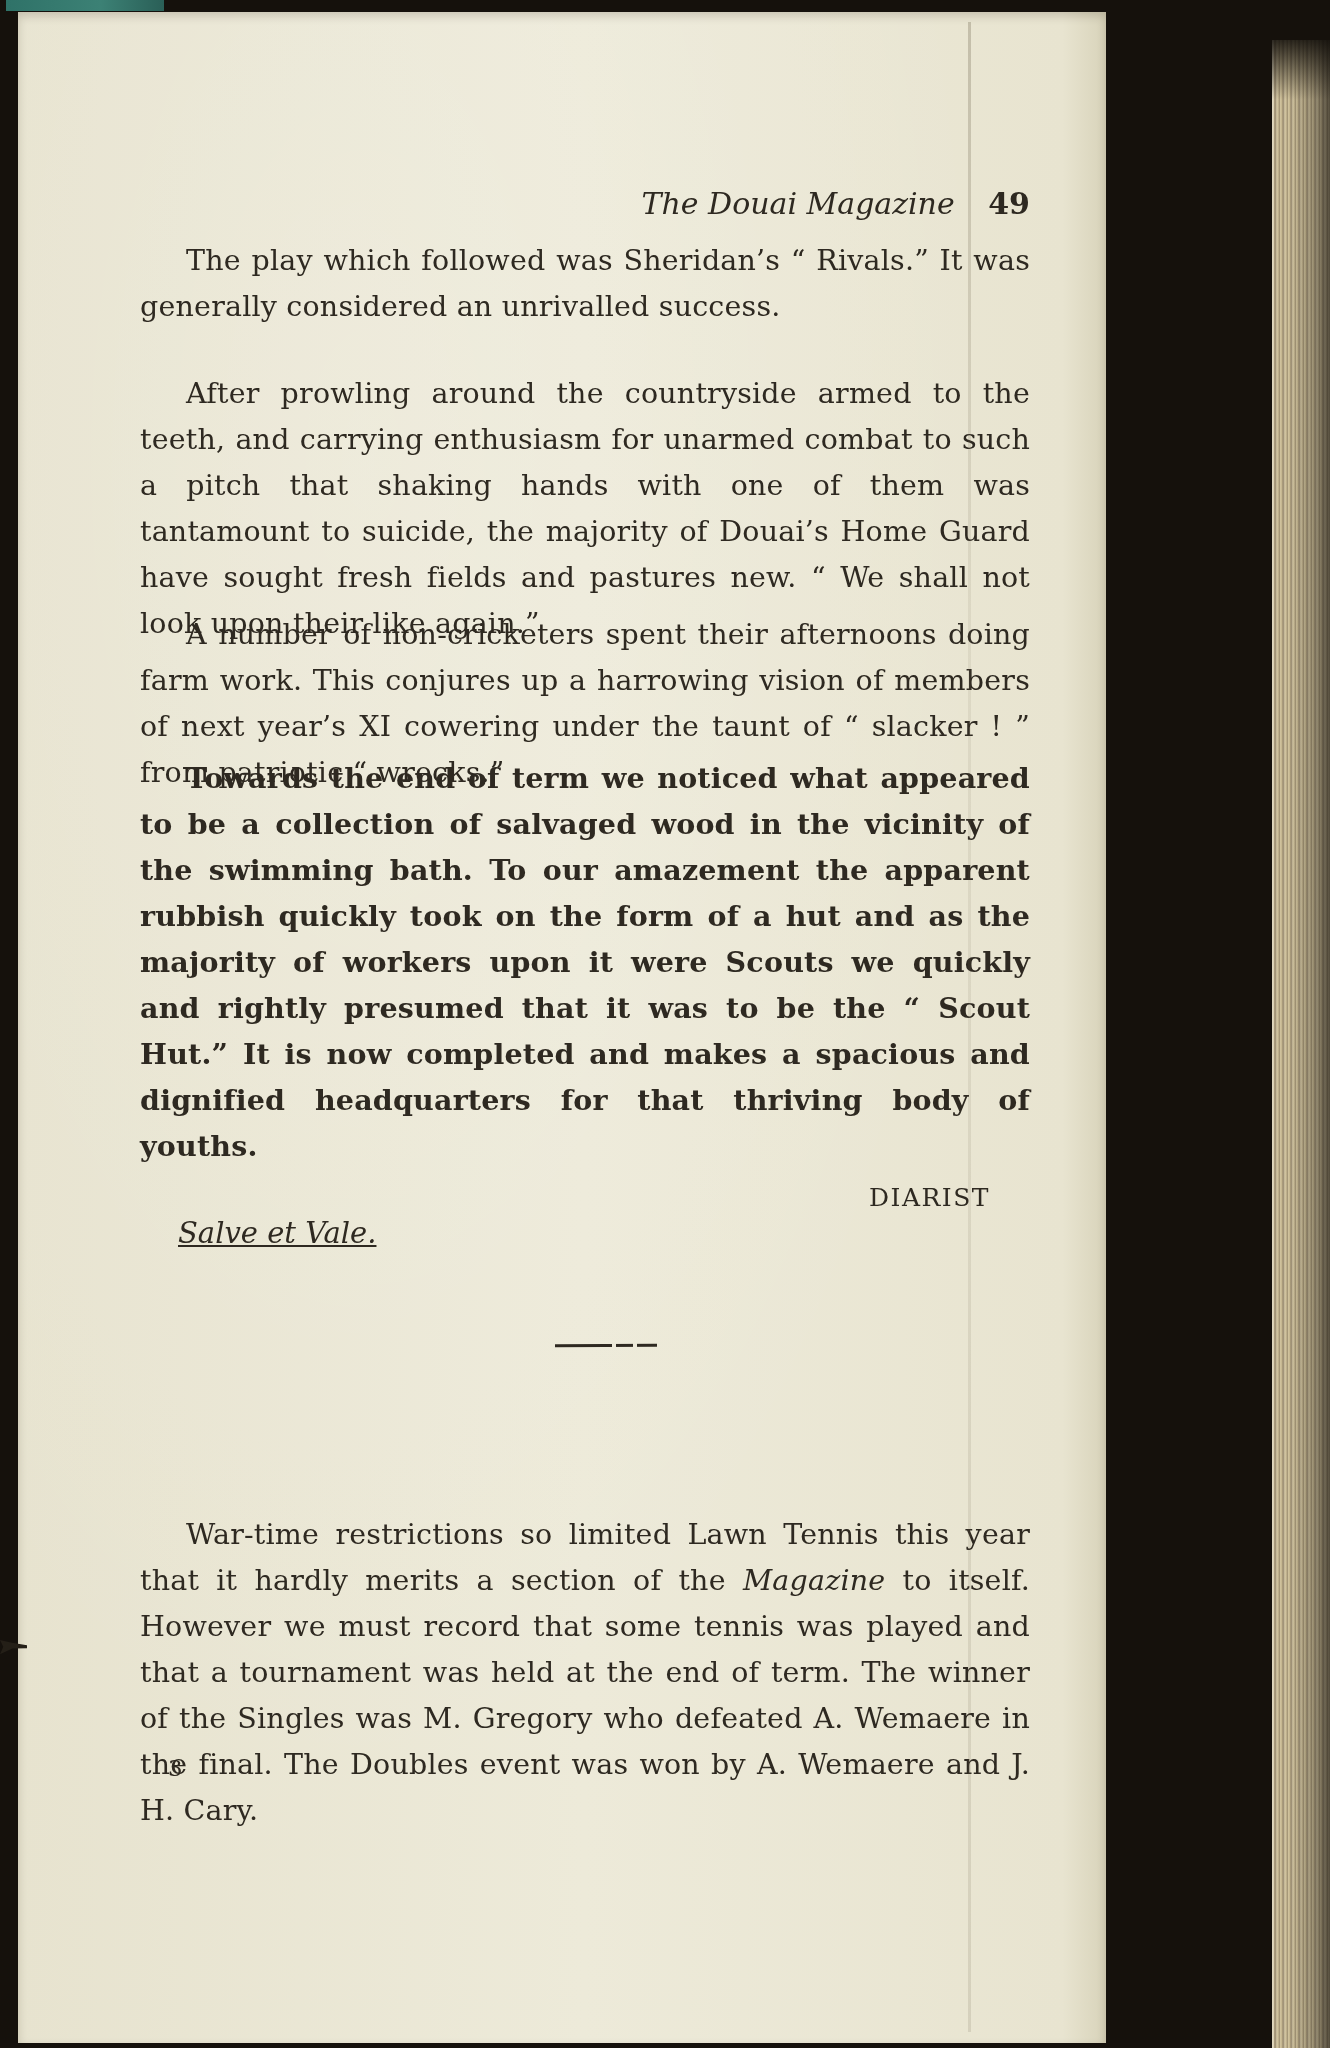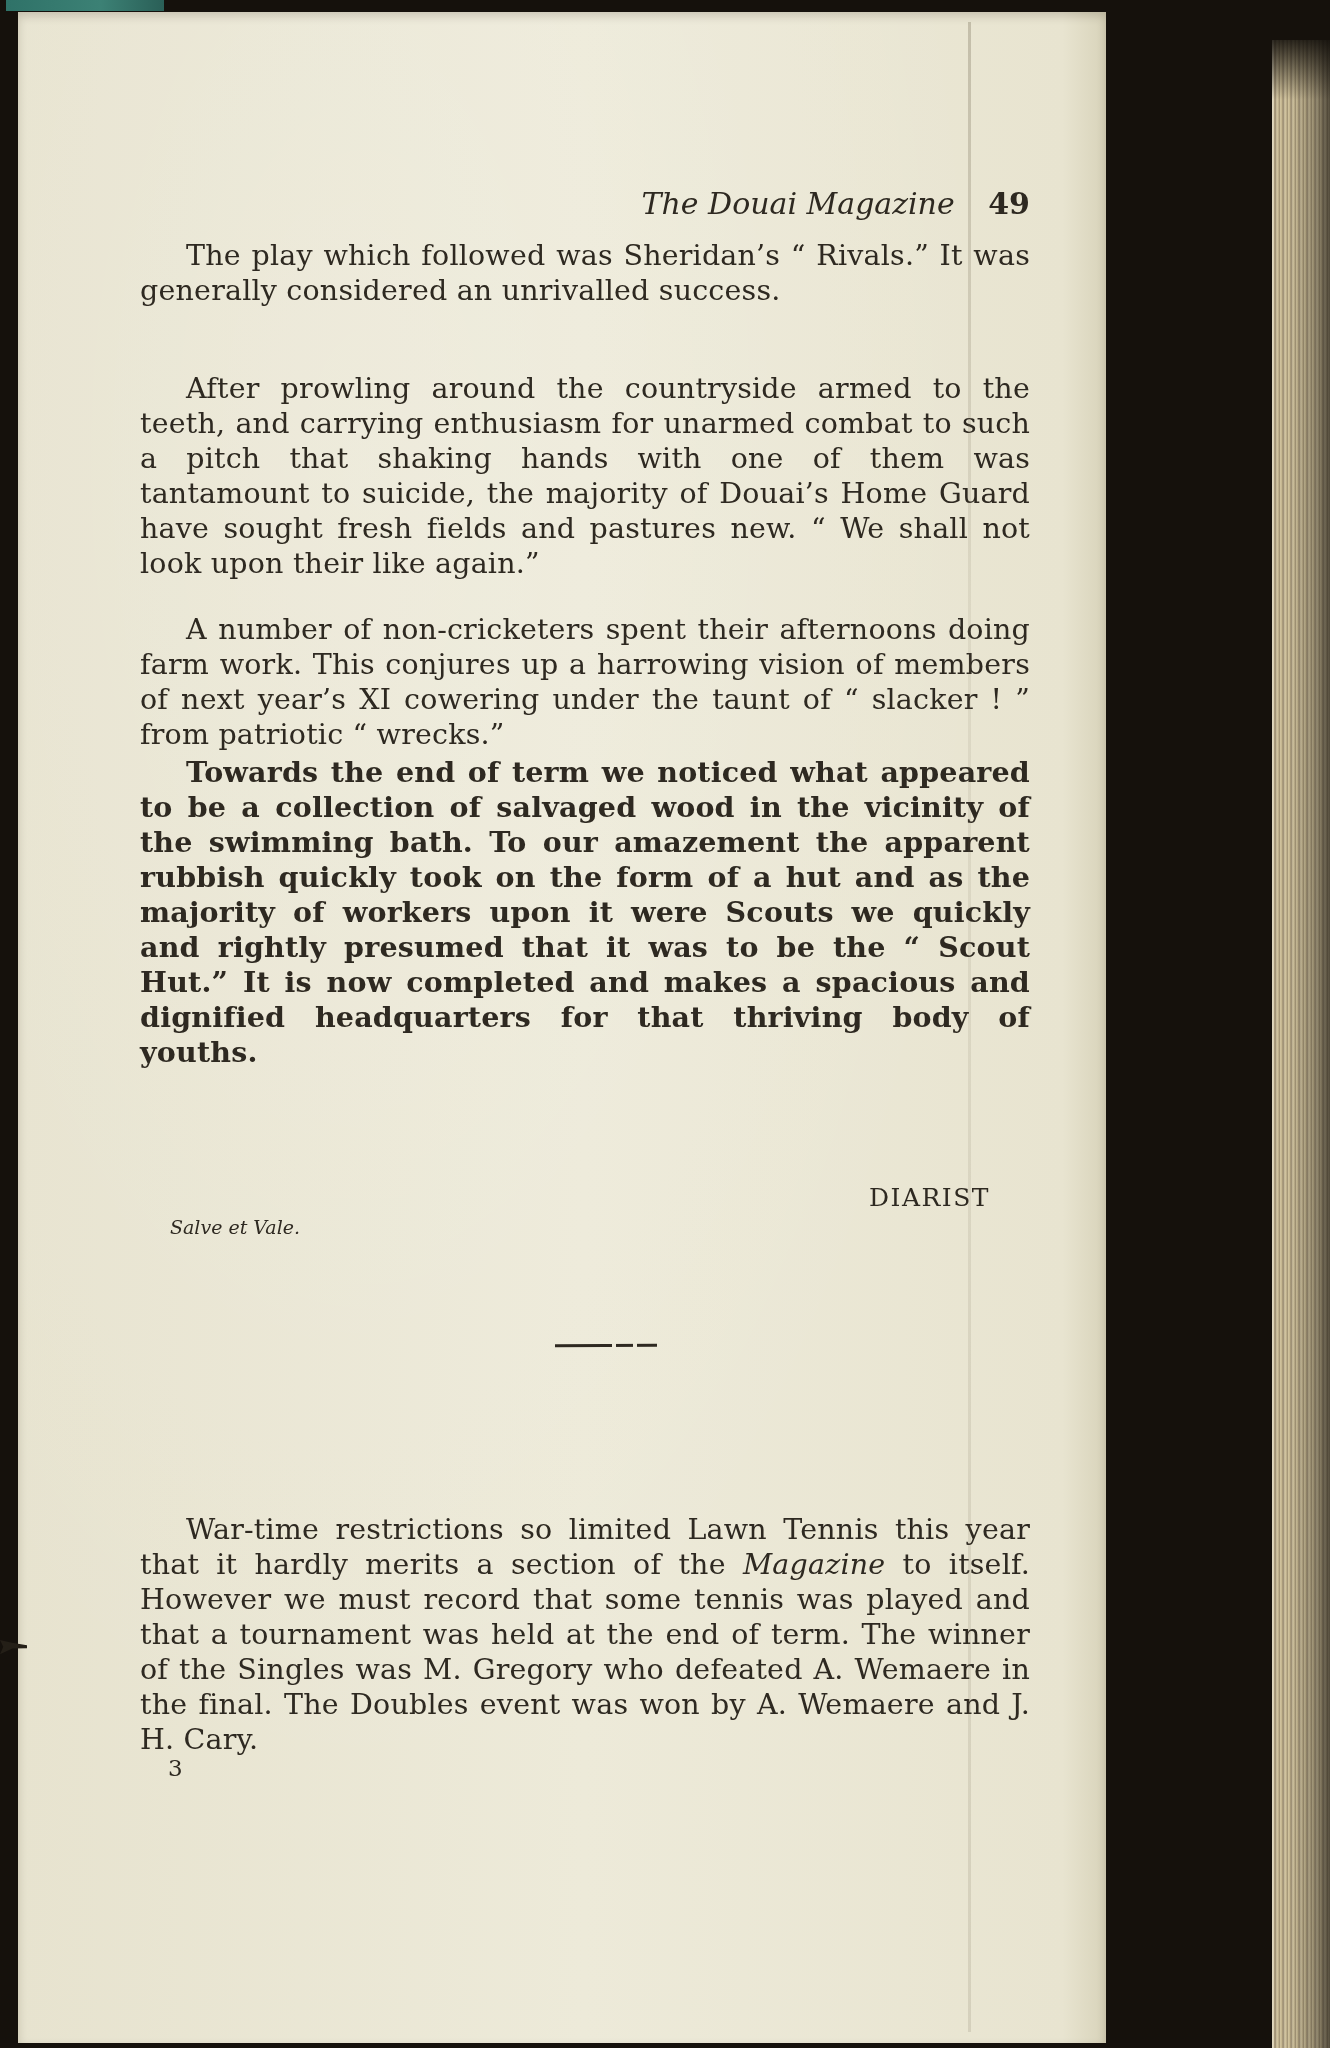--- a/index.html
+++ b/index.html
@@ -52,38 +52,38 @@
     color:#2e2921;
   }
   .running-head {
     position:absolute; top:174px; left:0; width:100%;
     text-align:right; font-size:30px; white-space:nowrap;
   }
   .running-head .title { font-style:italic; }
   .running-head .pagenum { font-weight:bold; margin-left:24px; font-style:normal; }
   .para {
     position:absolute; left:0; width:890px; margin:0;
-    font-size:28.5px; line-height:35px;
+    font-size:28.5px; line-height:46px;
     text-align:justify; text-indent:46px;
     letter-spacing:0.2px;
   }
   .p1 { top:226px; }
   .p2 { top:359px; }
   .p3 { top:600px; }
   .p4 { top:743px;font-weight:bold; }
   .p5 { top:1084px; }
   .p6 { top:1500px; }
   .italic { font-style:italic; }
   .signature {
     position:absolute; top:1171px; right:40px;
     font-size:25px; letter-spacing:1.5px;
   }
   .closing {
-    position:absolute; top:1204px; left:30px;
-    font-style:italic; font-size:19px;
+    position:absolute; top:1204px; left:38px;
+    font-style:italic; font-size:29px;text-decoration:underline;
   }
   .section-divider {
     position:absolute; top:1332px; left:415px; width:102px; height:3px;
     background:linear-gradient(90deg,
       #2e2921 0 56%, rgba(0,0,0,0) 56% 60%,
       #2e2921 60% 76%, rgba(0,0,0,0) 76% 80%,
       #2e2921 80% 100%);
     transform:rotate(-0.4deg);
   }
   .sig-mark {

